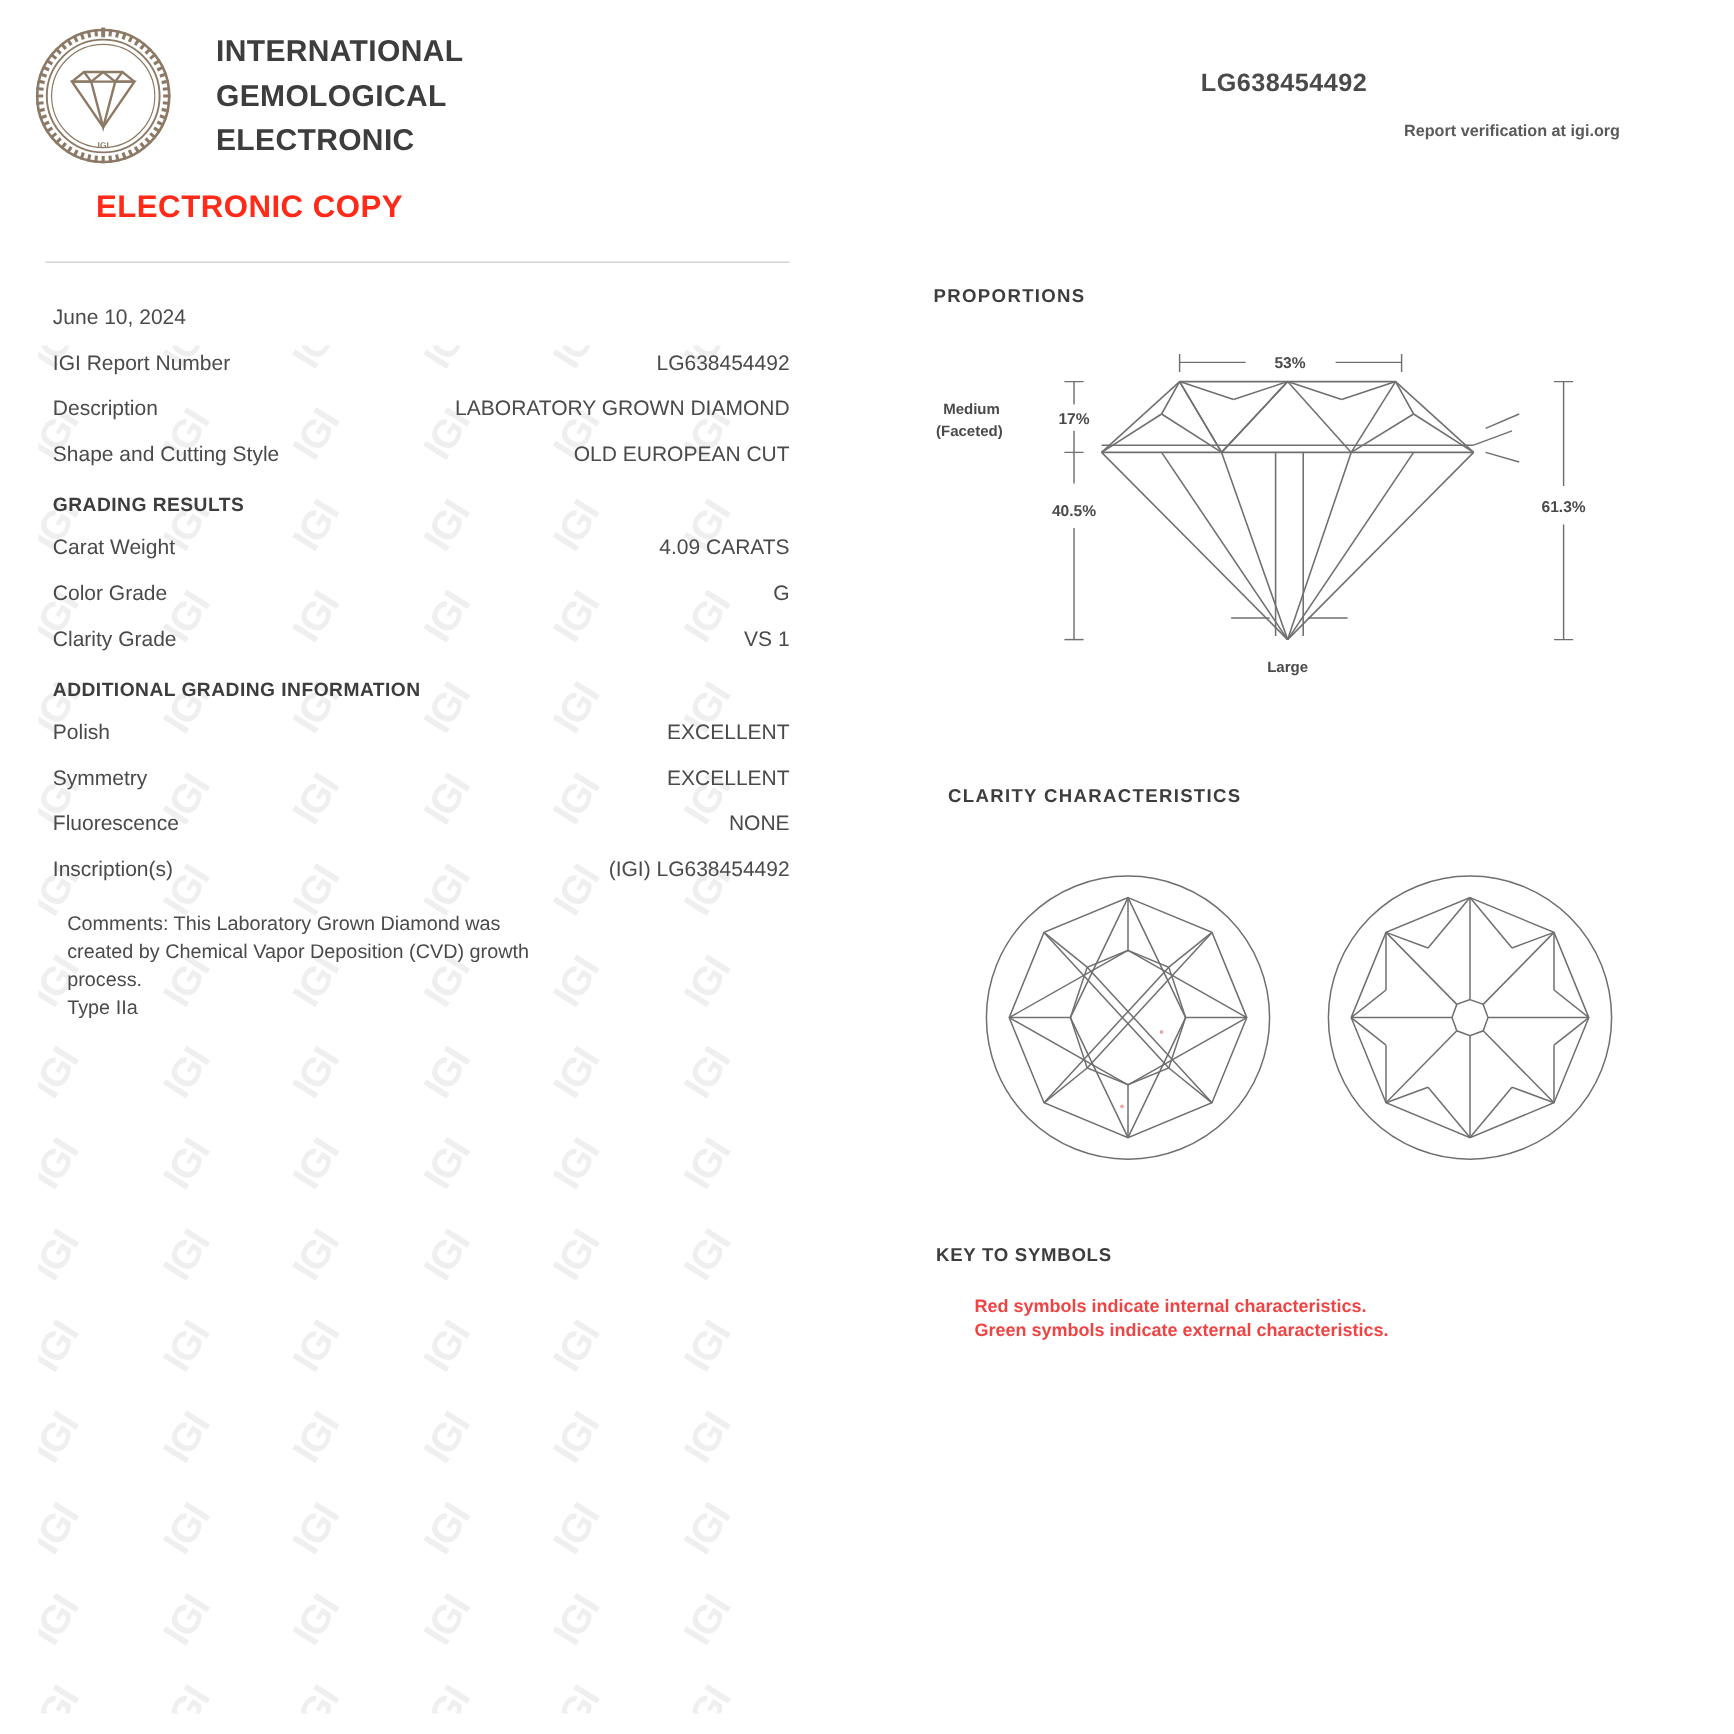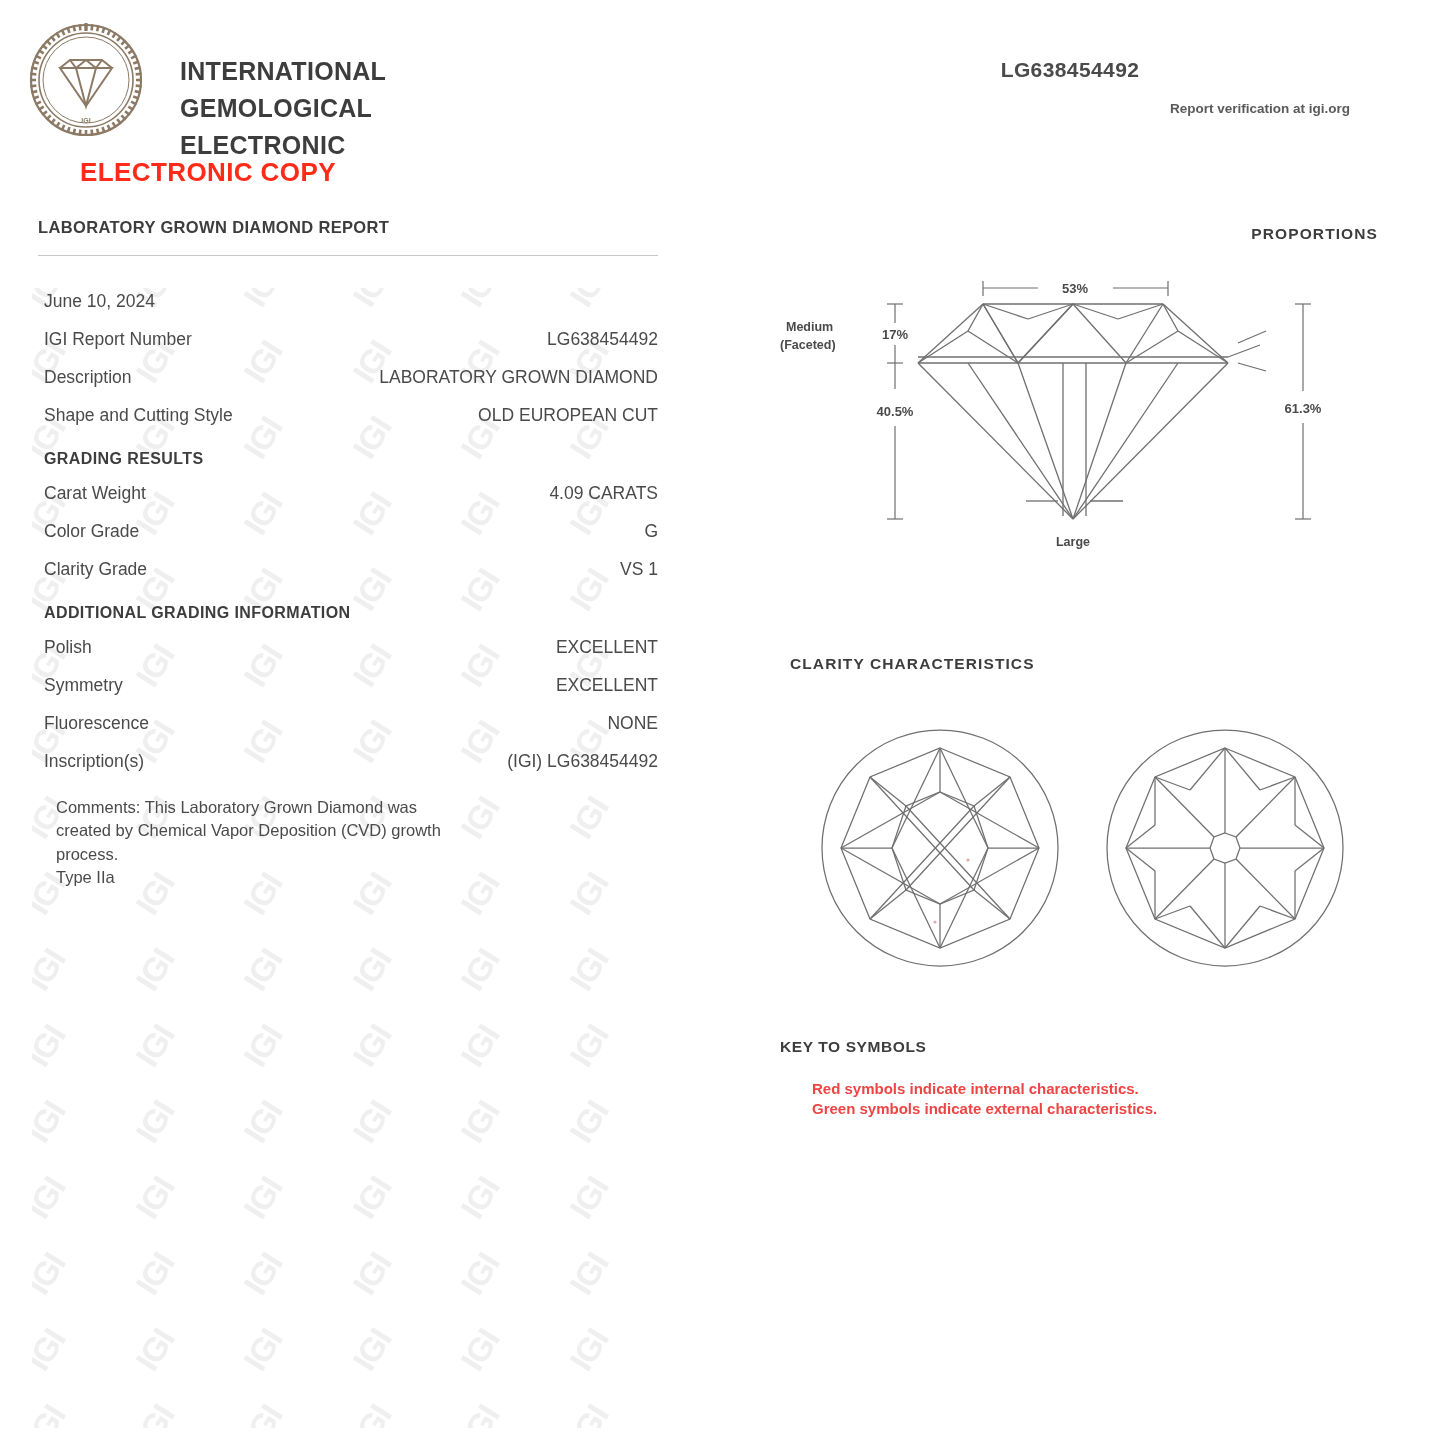--- a/index.html
+++ b/index.html
@@ -44,21 +44,21 @@
   }
 
   .content { position: relative; z-index: 2; }
 
   
   .header { position: absolute; left: 0; top: 0; width: 1445px; height: 220px; }
   .logo-wrap { position: absolute; left: 26px; top: 20px; width: 120px; height: 120px; }
   .brand {
     position: absolute; left: 180px; top: 25px;
     font-size: 25px; font-weight: 700; color: #3d3d3d;
-    line-height: 1.47; letter-spacing: 0.3px; margin-top: 28px;
+    line-height: 1.47; letter-spacing: 0.3px;
   }
   .ecopy {
     position: absolute; left: 80px; top: 157px;
     font-size: 26px; font-weight: 700; color: #ff2a18;
     letter-spacing: 0.4px;
   }
   .report-no {
     position: absolute; left: 790px; top: 58px; width: 560px;
     text-align: center; font-size: 21px; font-weight: 700;
     color: #4a4a4a; letter-spacing: 0.4px;
@@ -89,21 +89,21 @@
     font-size: 16px; font-weight: 700; color: #3d3d3d;
     letter-spacing: 0.4px; padding: 16px 0 6px 6px;
   }
 
   .comments {
     font-size: 16.5px; color: #4a4a4a; line-height: 1.42;
     padding: 16px 0 0 6px; max-width: 600px; margin-left: 12px;
   }
 
   
-  .right-col { position: absolute; left: 778px; top: 225px; width: 600px; text-align: right; }
+  .right-col { position: absolute; left: 778px; top: 239px; width: 600px; }
   .r-head {
     font-size: 15.5px; font-weight: 700; color: #3d3d3d;
     letter-spacing: 1.1px;
   }
   .prop-diagram { position: relative; left: -10px; top: 28px; width: 580px; height: 290px; }
 
   .clarity-head { position: absolute; left: 790px; top: 655px; font-size: 15.5px; font-weight: 700; color: #3d3d3d; letter-spacing: 1.1px; }
   .plots { position: absolute; left: 800px; top: 700px; width: 570px; height: 300px; }
 
   .keys-head { position: absolute; left: 780px; top: 1038px; font-size: 15.5px; font-weight: 700; color: #3d3d3d; letter-spacing: 0.6px; }
@@ -327,21 +327,20 @@
         <div>ELECTRONIC</div>
       </div>
 
       <div class="ecopy">ELECTRONIC COPY</div>
 
       <div class="report-no">LG638454492</div>
       <div class="report-verify">Report verification at igi.org</div>
     </div>
 
     <div class="left-col">
-      <div class="doc-title">LABORATORY GROWN DIAMOND REPORT</div>
       <div class="hrule"></div>
 
       <div class="rows">
         <div class="row single">
           <span class="k">June 10, 2024</span>
         </div>
 
         <div class="row">
           <span class="k">IGI Report Number</span>
           <span class="v">LG638454492</span>

